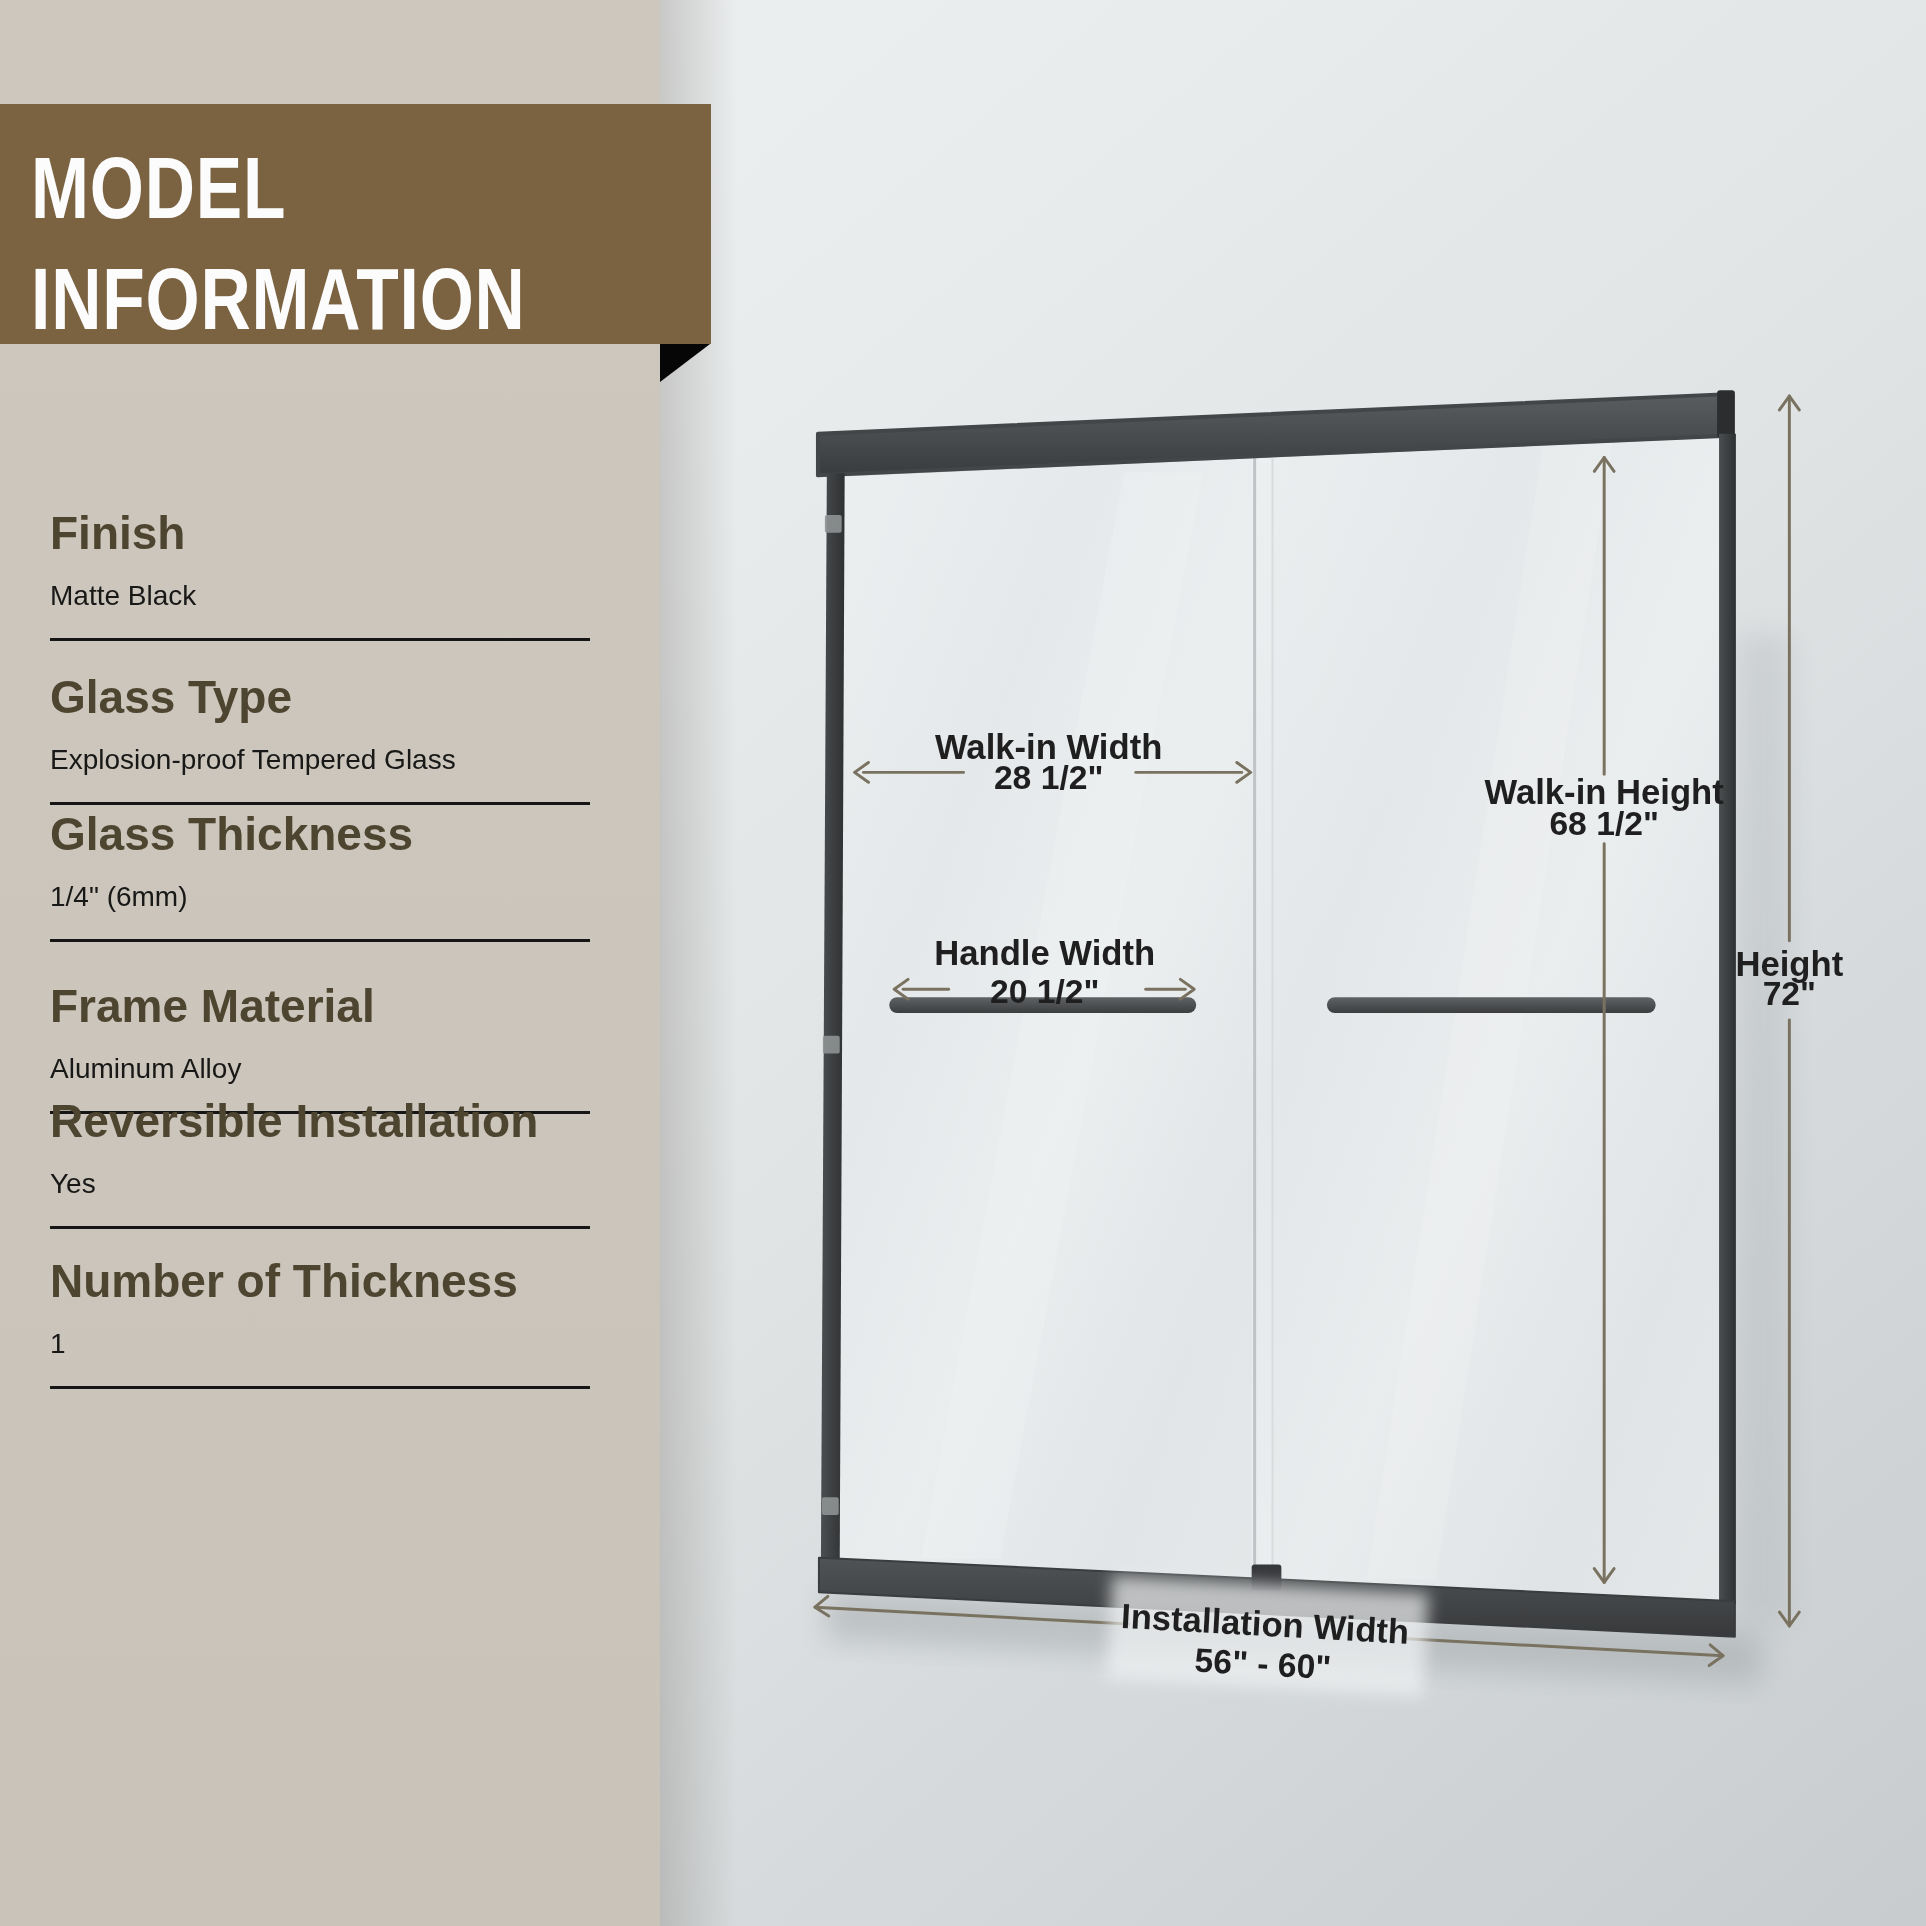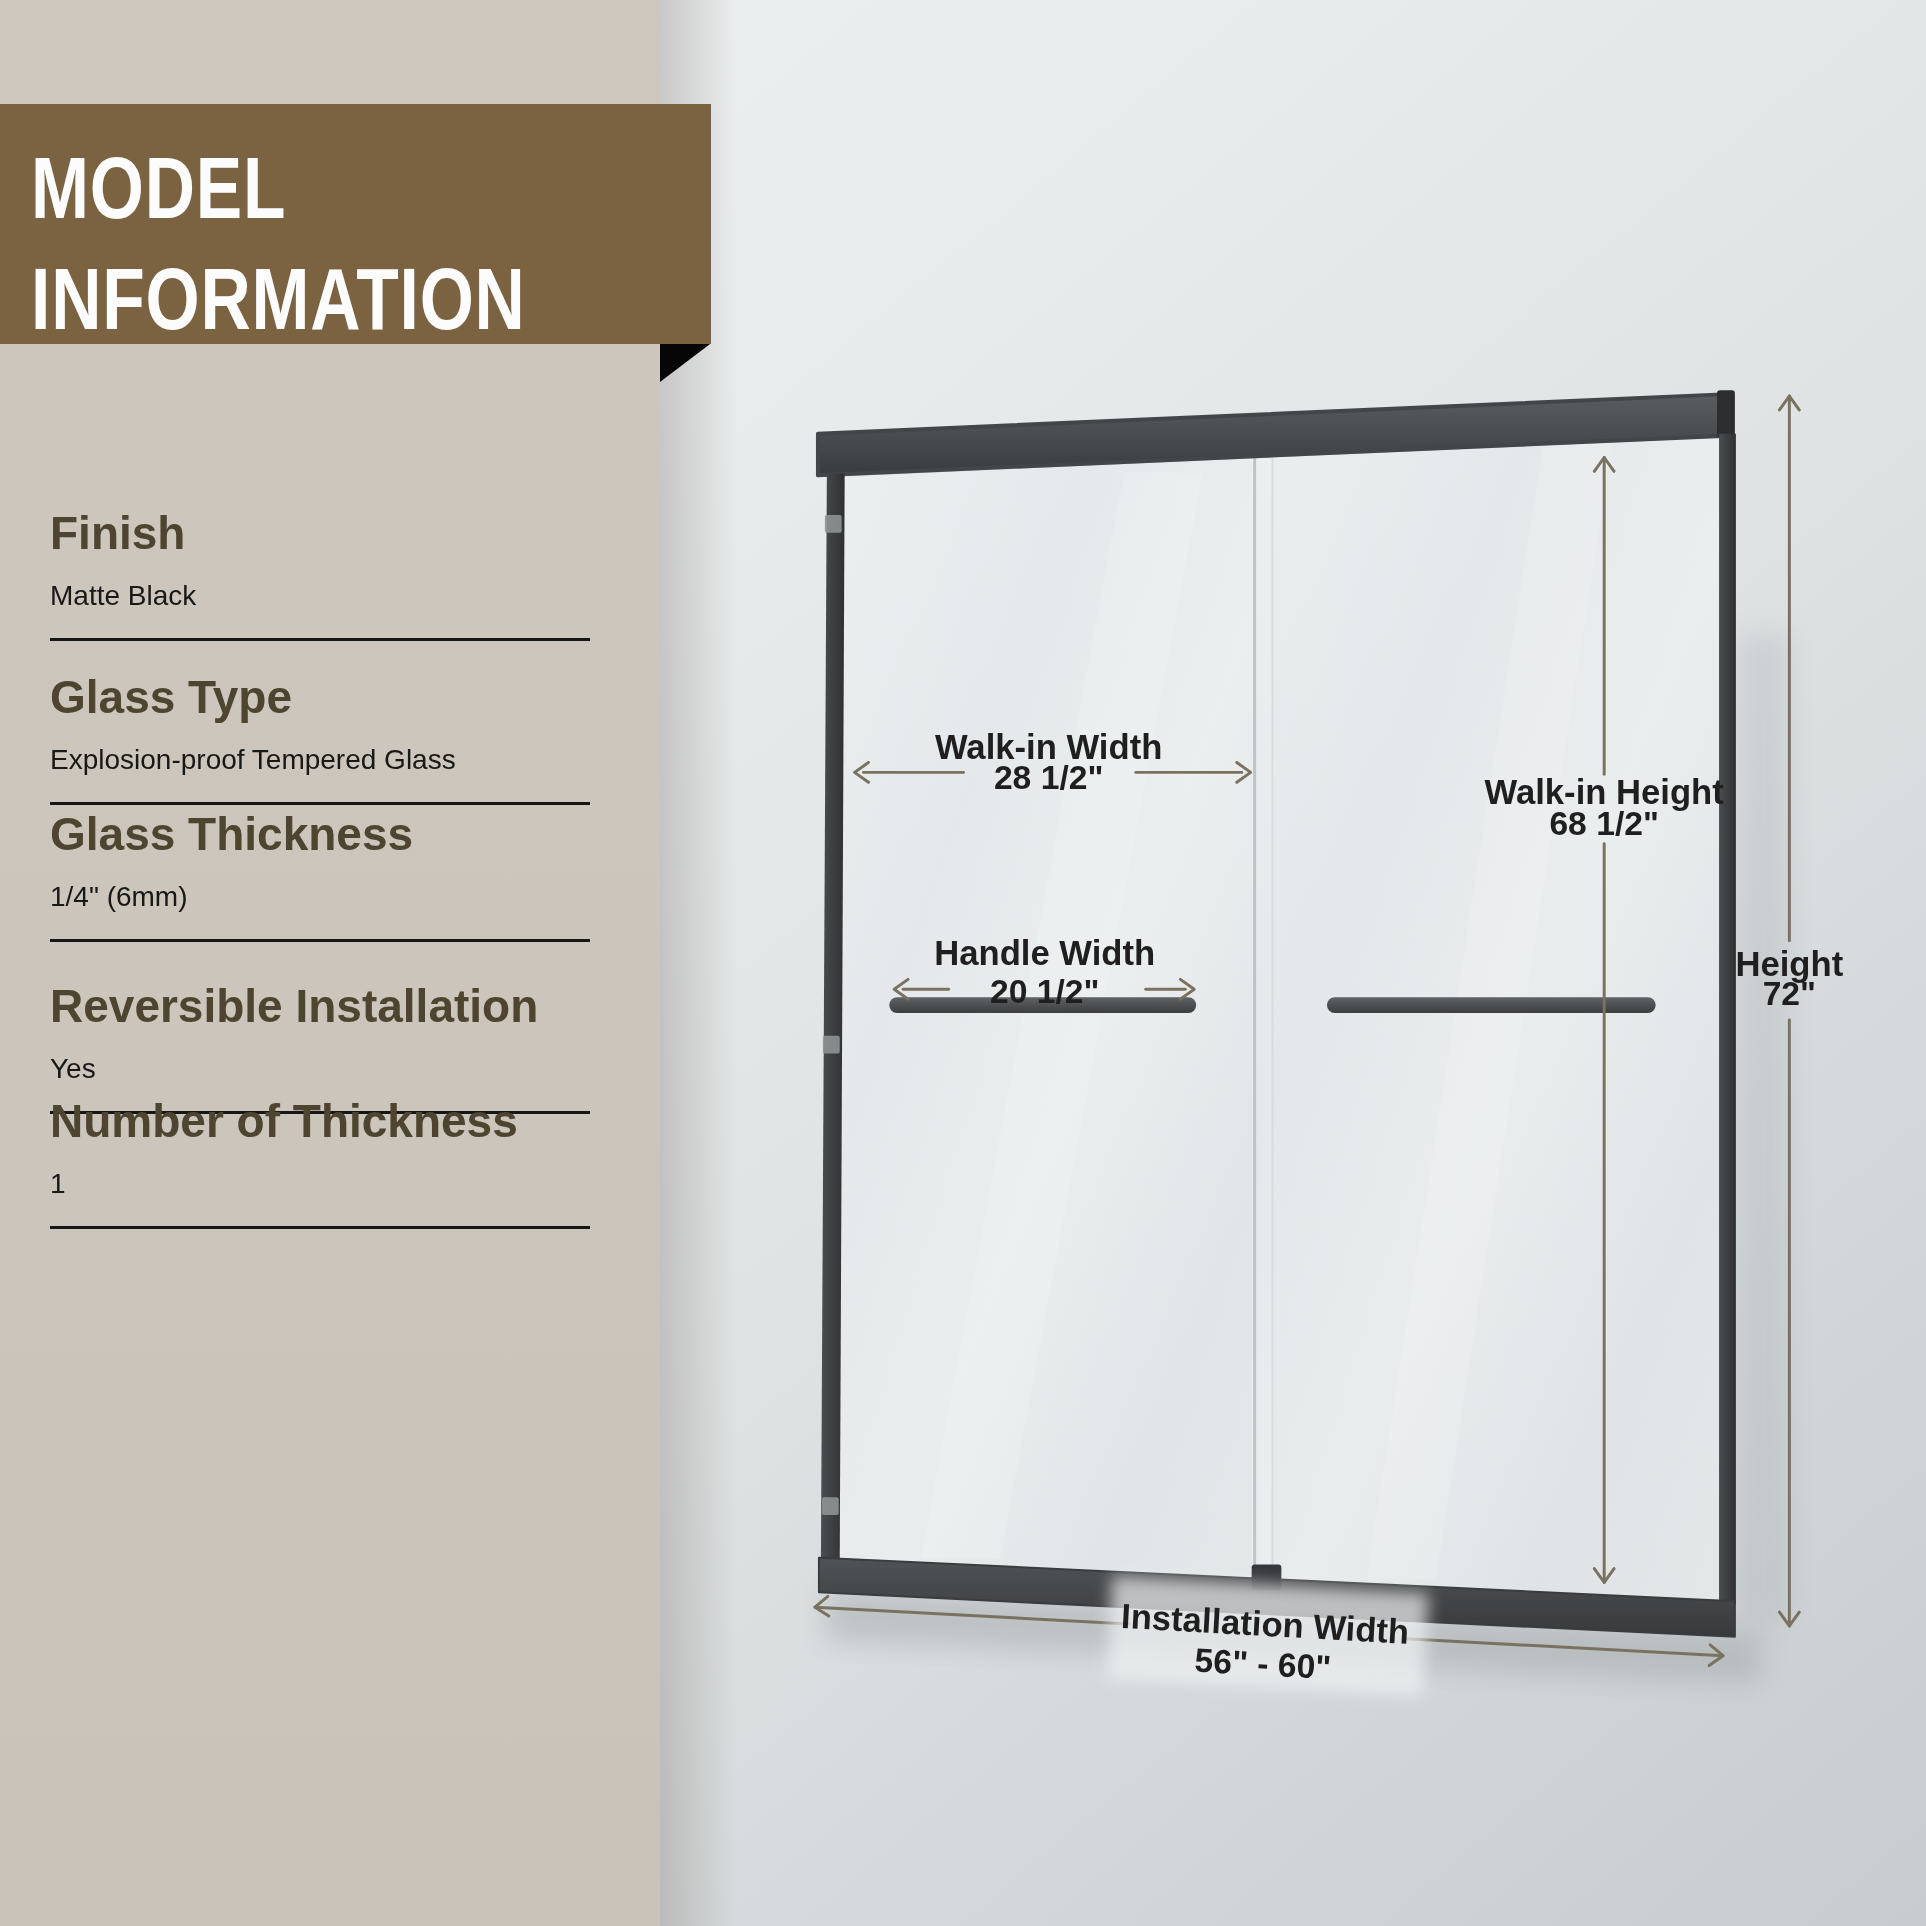--- a/index.html
+++ b/index.html
@@ -181,20 +181,25 @@
       <div class="spec-label">Glass Type</div>
       <div class="spec-value">Explosion-proof Tempered Glass</div>
       <div class="spec-rule"></div>
     </div>
     <div class="spec-row">
       <div class="spec-label">Glass Thickness</div>
       <div class="spec-value">1/4" (6mm)</div>
       <div class="spec-rule"></div>
     </div>
     <div class="spec-row">
+      <div class="spec-label">Frame Material</div>
+      <div class="spec-value">Aluminum Alloy</div>
+      <div class="spec-rule"></div>
+    </div>
+    <div class="spec-row">
       <div class="spec-label">Reversible Installation</div>
       <div class="spec-value">Yes</div>
       <div class="spec-rule"></div>
     </div>
     <div class="spec-row">
       <div class="spec-label">Number of Thickness</div>
       <div class="spec-value">1</div>
       <div class="spec-rule"></div>
     </div>
   </div>

